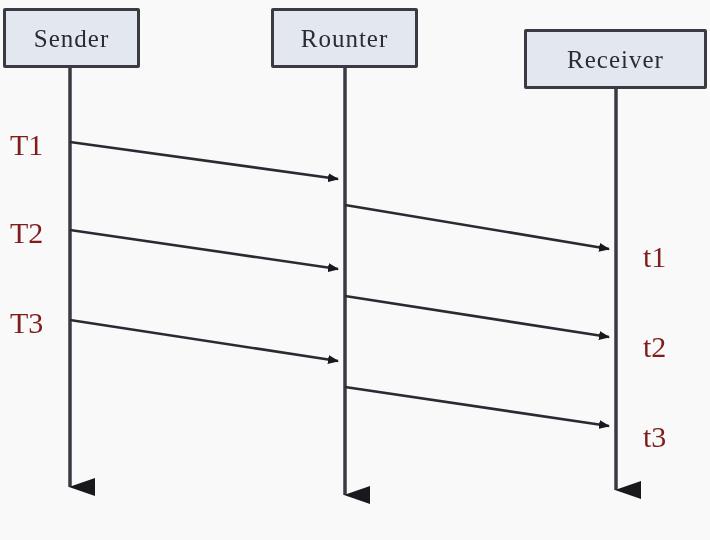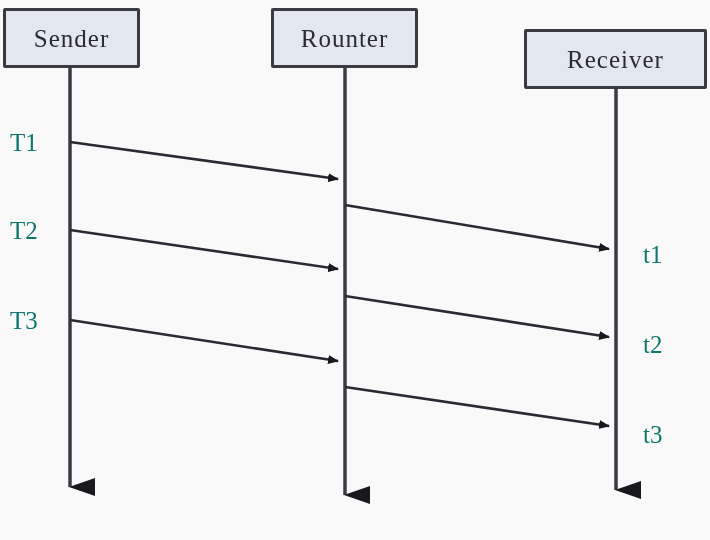--- a/index.html
+++ b/index.html
@@ -29,22 +29,22 @@
   }
   .actor-label {
     font-family: "Liberation Serif", "DejaVu Serif", serif;
     font-size: 25px;
     line-height: 1;
     white-space: nowrap;
   }
   .time-label {
     position: absolute;
     font-family: "Liberation Serif", "DejaVu Serif", serif;
-    font-size: 25px;
-    color: #0f766e;
+    font-size: 30px;
+    color: #7f1d1d;
     line-height: 1;
     white-space: nowrap;
   }
   #diagram-svg {
     position: absolute;
     left: 0;
     top: 0;
   }
 </style>
 </head>

